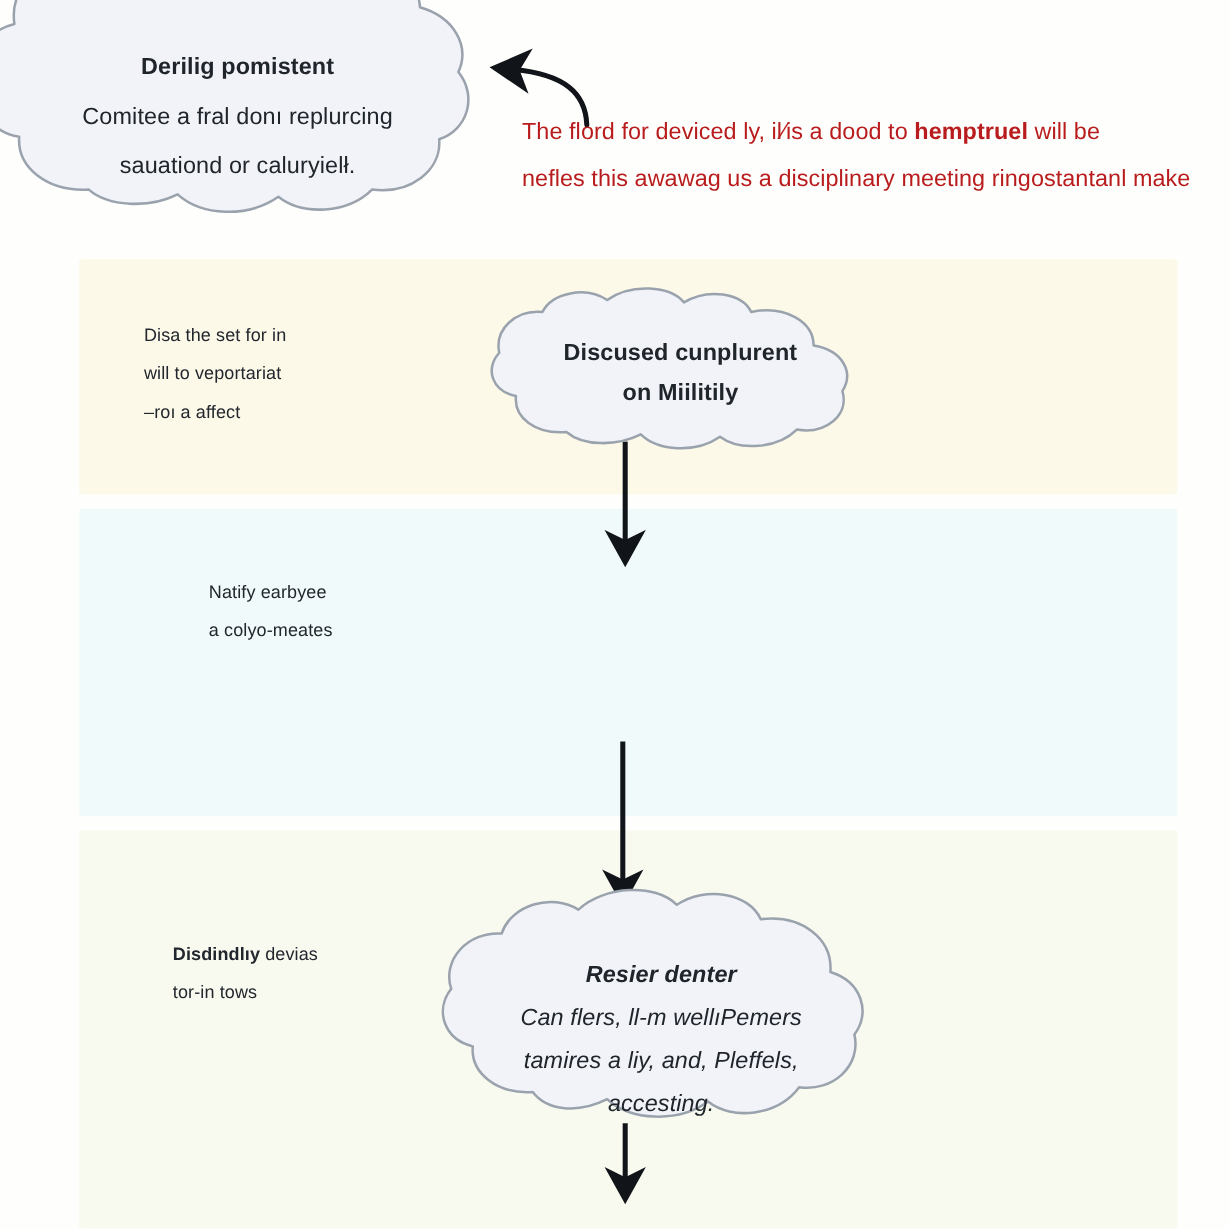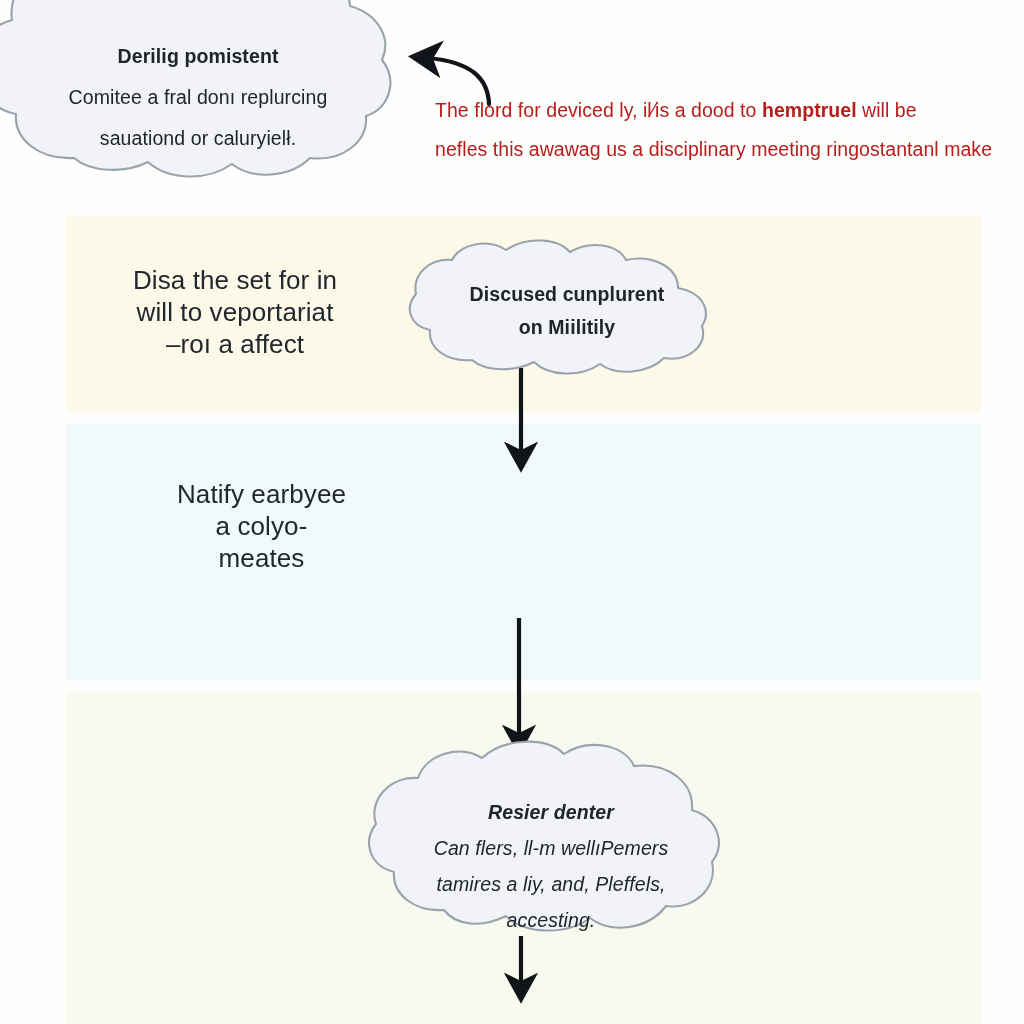--- a/index.html
+++ b/index.html
@@ -18,22 +18,22 @@
     left:42px;
     width:915px;
     border-radius:2px;
   }
   #band-1{top:216px;height:196px;background:#fdf9e9;}
   #band-2{top:424px;height:256px;background:#f1fafb;}
   #band-3{top:692px;height:332px;background:#f8faef;}
 
   .side-note{
     position:absolute;
-    text-align:center;
-    font-size:26px;
+    text-align:left;
+    font-size:15px;
     line-height:32px;
     color:#22272e;
     letter-spacing:.1px;
   }
   .side-note b{font-weight:bold;}
 
   #note-1{left:96px;top:264px;width:230px;}
   #note-2{left:150px;top:478px;width:175px;}
   #note-3{left:120px;top:780px;width:202px;}
 
@@ -169,20 +169,24 @@
       <span class="title">on Miilitily</span>
     </div>
   </div>
 
   <div class="side-note" id="note-2">
     <span class="line">Natify earbyee</span><br>
     <span class="line">a colyo-meates</span>
   </div>
 
 
+  <div class="side-note" id="note-3">
+    <b>Disdindlıy</b><span> devias</span><br>
+    <span class="line">tor-in tows</span>
+  </div>
 
   <div class="cloud" id="cloud-3">
     <svg width="382" height="196" viewBox="0 0 382 196">
       <path d="M84,170
                C54,172 32,154 34,132
                C10,126 2,102 16,84
                C8,60 30,36 58,38
                C66,14 100,4 122,18
                C144,-2 186,-4 204,14
                C228,-2 264,4 274,26

